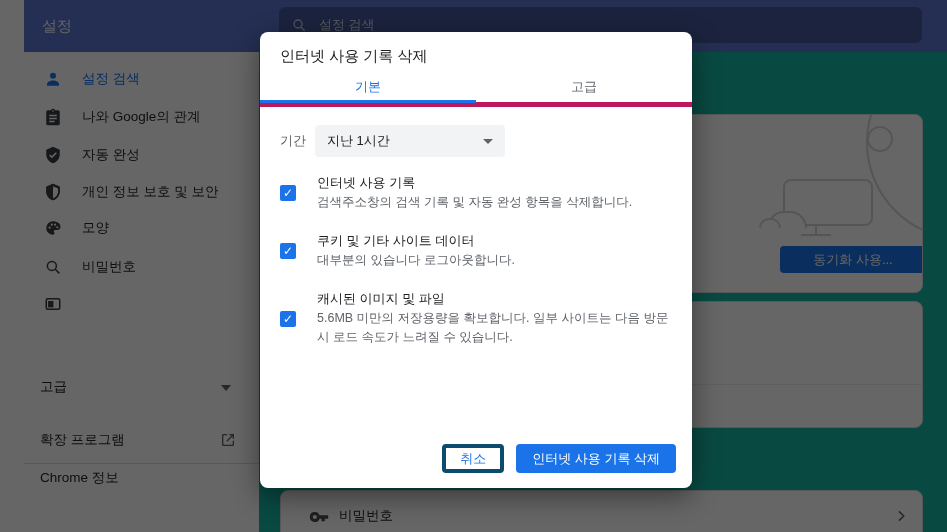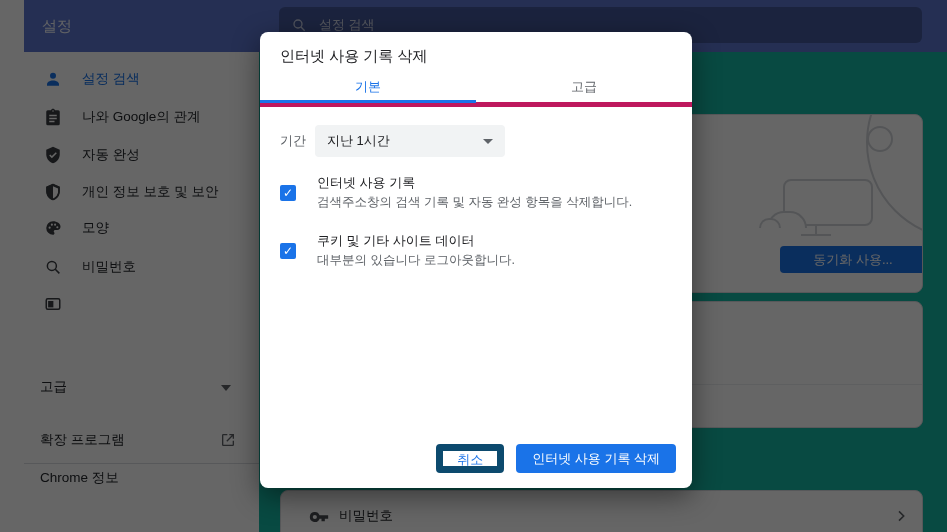--- a/index.html
+++ b/index.html
@@ -55,21 +55,21 @@
   .select-val { padding-left:12px; line-height:32px; font-size:13px; font-weight:normal; color:#202124; }
   .select-caret { position:absolute; right:12px; top:14px; width:0; height:0; border-left:5px solid transparent; border-right:5px solid transparent; border-top:5px solid #5f6368; }
   .chk-row { display:flex; align-items:center; margin-top:17px; }
   .chk-row + .chk-row { margin-top:20px;align-items:center; }
   .checkbox { flex:0 0 16px; width:16px; height:16px; background:#1a73e8; border-radius:2px; margin-right:21px; position:relative; cursor:pointer; }
   .checkbox::after { content:"✓"; position:absolute; left:0; top:0; width:16px; height:16px; color:#fff; font-size:12px; line-height:16px; text-align:center; }
   .chk-title { font-size:13px; color:#202124; line-height:17px; }
   .chk-desc { font-size:12.5px; color:#5f6368; line-height:19px; max-width:390px; margin-top:2px; }
   .dlg-footer { position:absolute; right:16px; bottom:15px; display:flex; gap:12px; }
   .btn { height:29px; border-radius:4px; font-size:13px; font-family:inherit; cursor:pointer; }
-  .btn-cancel { background:#fff; border:7px solid #0c4a6e; color:#1a73e8; padding:0 14px; }
+  .btn-cancel { background:#fff; border:4px solid #0c4a6e; color:#1a73e8; padding:0 14px; }
   .btn-primary { background:#1a73e8; border:none; color:#fff; padding:0 16px; }
   svg { display:block; }
 </style>
 </head>
 <body>
 
 <div class="stage">
 
   <div class="header">
     <div class="header-title">설정</div>
@@ -239,20 +239,27 @@
       </div>
 
       <div class="chk-row">
         <div class="checkbox"></div>
         <div>
           <div class="chk-title">쿠키 및 기타 사이트 데이터</div>
           <div class="chk-desc">대부분의 있습니다 로그아웃합니다.</div>
         </div>
       </div>
 
+      <div class="chk-row">
+        <div class="checkbox"></div>
+        <div>
+          <div class="chk-title">캐시된 이미지 및 파일</div>
+          <div class="chk-desc">5.6MB 미만의 저장용량을 확보합니다. 일부 사이트는 다음 방문 시 로드 속도가 느려질 수 있습니다.</div>
+        </div>
+      </div>
     </div>
 
     <div class="dlg-footer">
       <button class="btn btn-cancel">취소</button>
       <button class="btn btn-primary">인터넷 사용 기록 삭제</button>
     </div>
   </div>
 
 </div>
 

